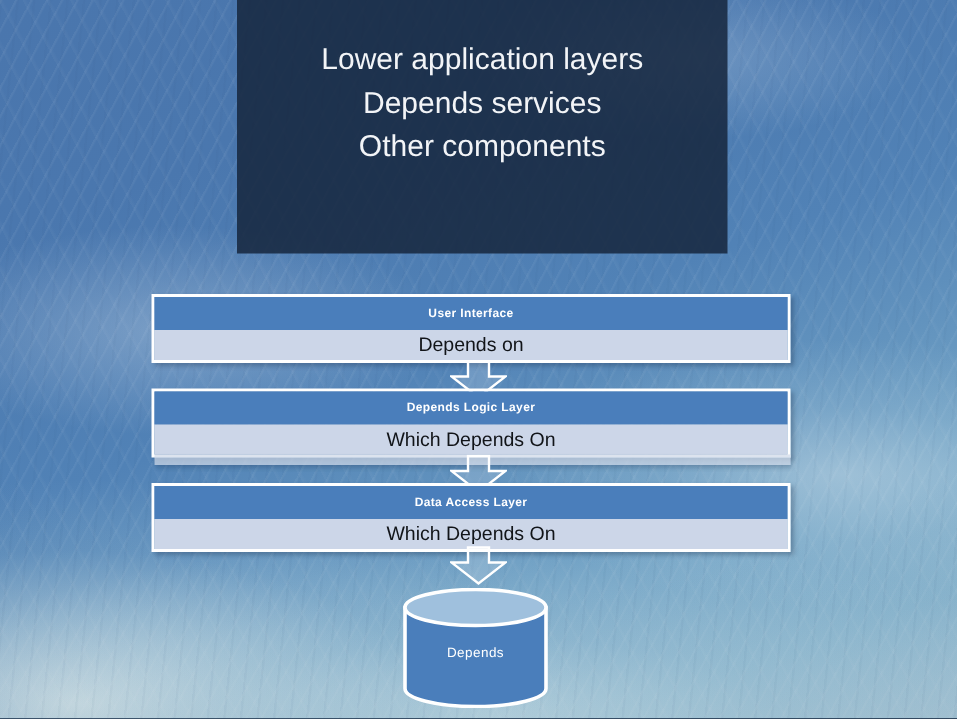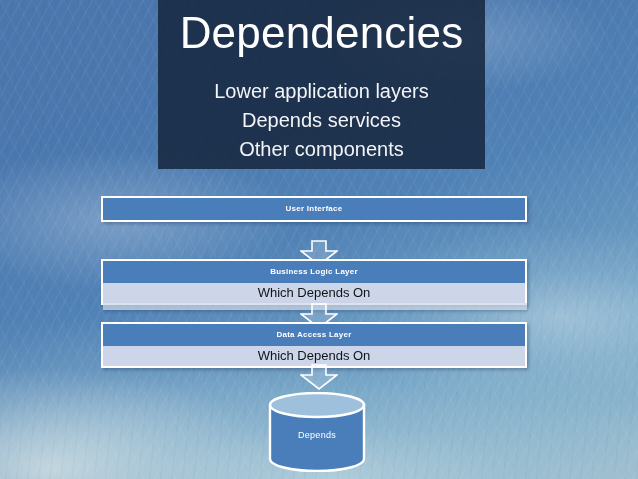--- a/index.html
+++ b/index.html
@@ -200,40 +200,40 @@
 
   <div class="bg-layer bg-base"></div>
   <div class="bg-layer bg-cloud-1"></div>
   <div class="bg-layer bg-cloud-2"></div>
   <div class="bg-layer bg-cloud-3"></div>
   <div class="bg-layer bg-cloud-4"></div>
   <div class="bg-layer bg-streaks"></div>
   <div class="bg-layer bg-vignette"></div>
 
   <div class="title-panel">
-    <h1 class="slide-title">Dependencies</h1>
     <div class="subtitle-block">
       <span class="subtitle-line">Lower application layers</span>
       <span class="subtitle-line">Depends services</span>
       <span class="subtitle-line">Other components</span>
     </div>
   </div>
 
   <div class="layer-box" id="box-ui">
     <div class="layer-head">User Interface</div>
+    <div class="layer-body">Depends on</div>
   </div>
 
   <div class="block-arrow" id="arrow-1">
     <svg viewBox="0 0 38 26" preserveAspectRatio="none">
       <polygon points="12,1 26,1 26,11 37,11 19,25 1,11 12,11" fill="rgba(255,255,255,0.16)" stroke="#ffffff" stroke-width="1.6" stroke-linejoin="miter"></polygon>
     </svg>
   </div>
 
   <div class="layer-box" id="box-bll">
-    <div class="layer-head">Business Logic Layer</div>
+    <div class="layer-head">Depends Logic Layer</div>
     <div class="layer-body">Which Depends On</div>
   </div>
   <div class="under-strip" id="strip-bll"></div>
 
   <div class="block-arrow" id="arrow-2">
     <svg viewBox="0 0 38 26" preserveAspectRatio="none">
       <polygon points="12,1 26,1 26,11 37,11 19,25 1,11 12,11" fill="rgba(255,255,255,0.16)" stroke="#ffffff" stroke-width="1.6" stroke-linejoin="miter"></polygon>
     </svg>
   </div>
 

